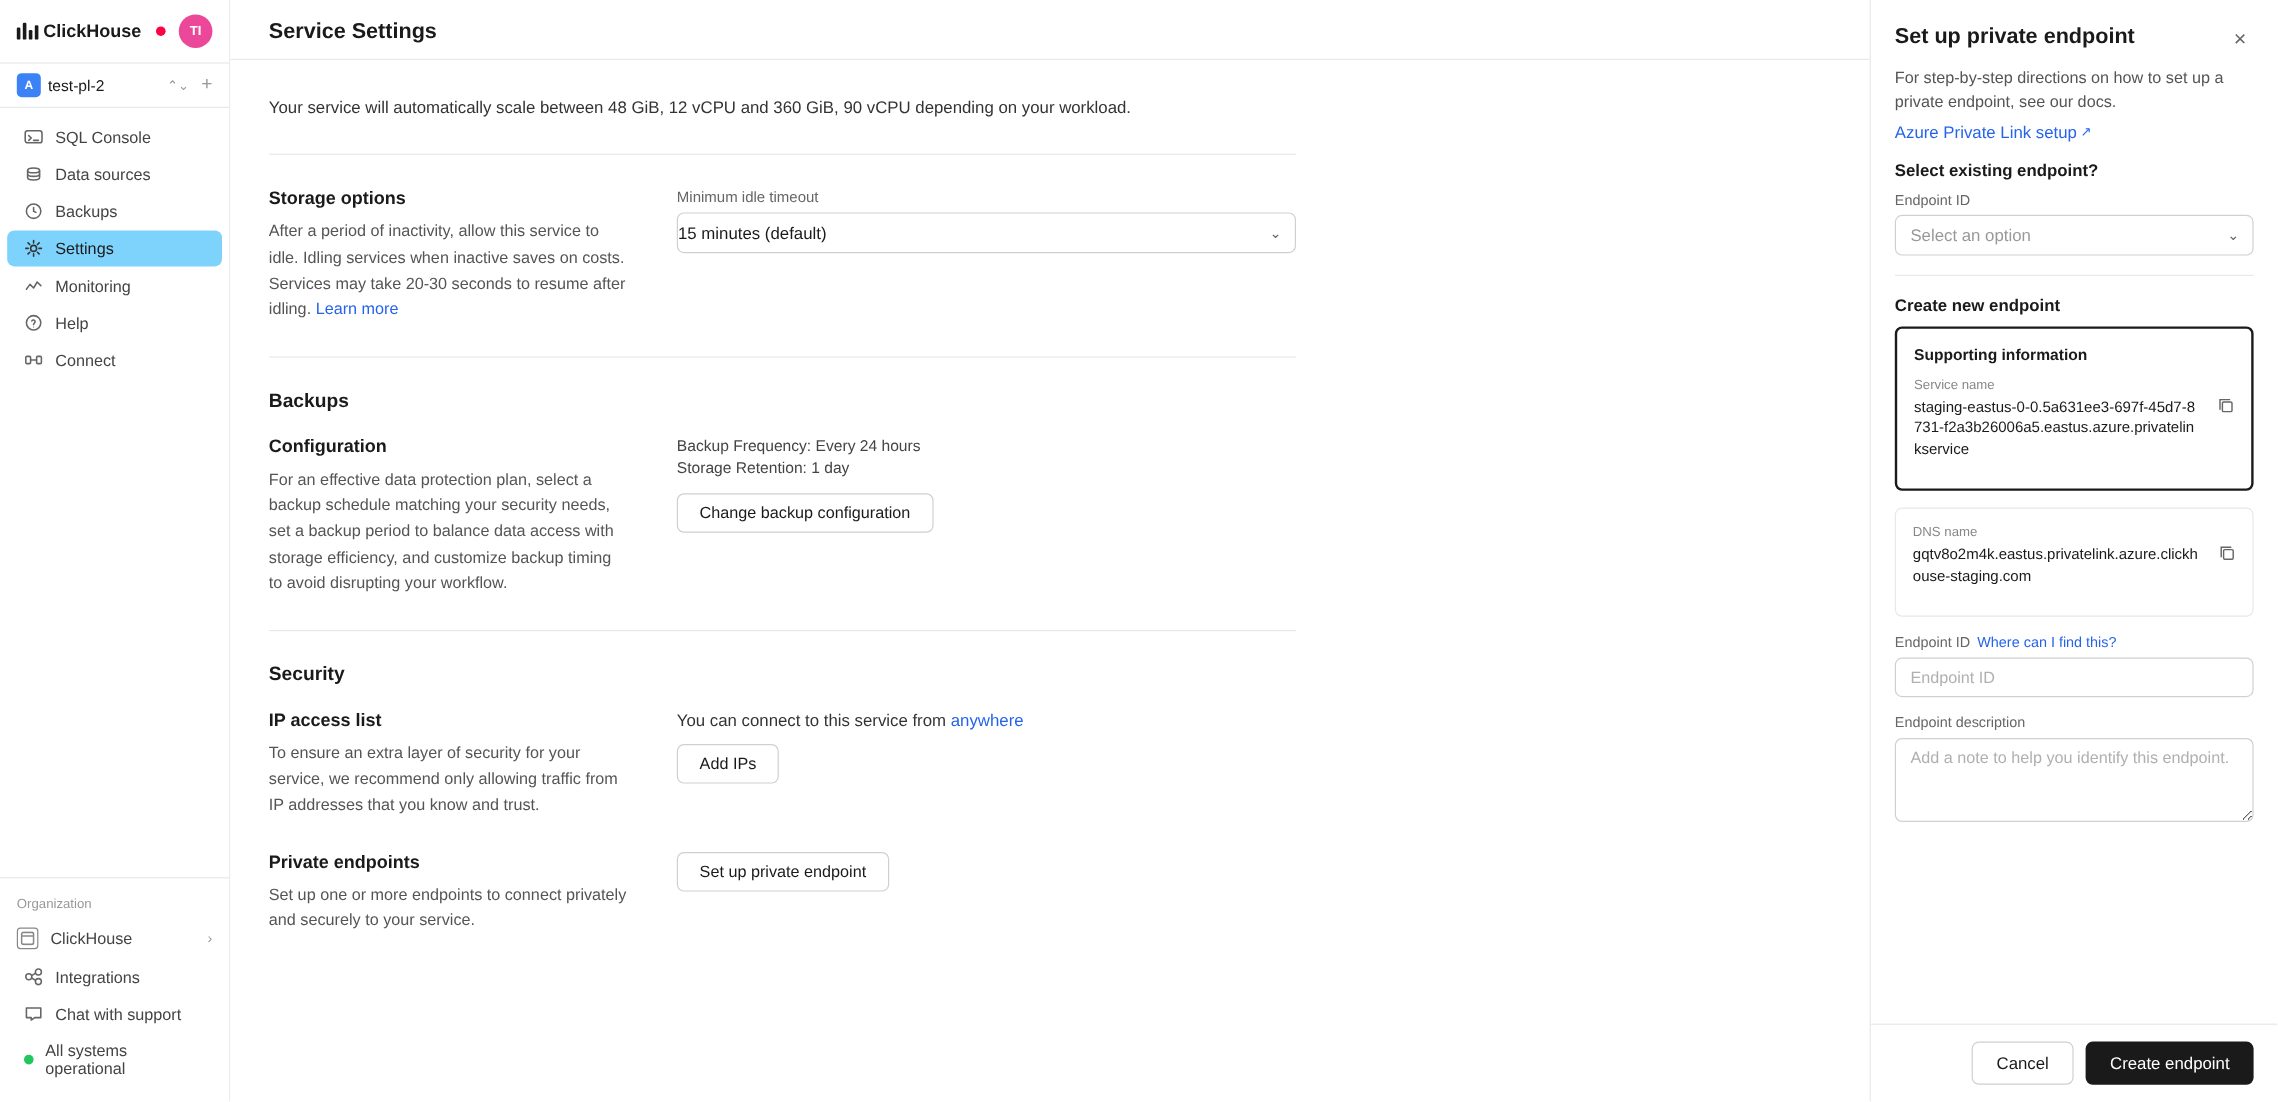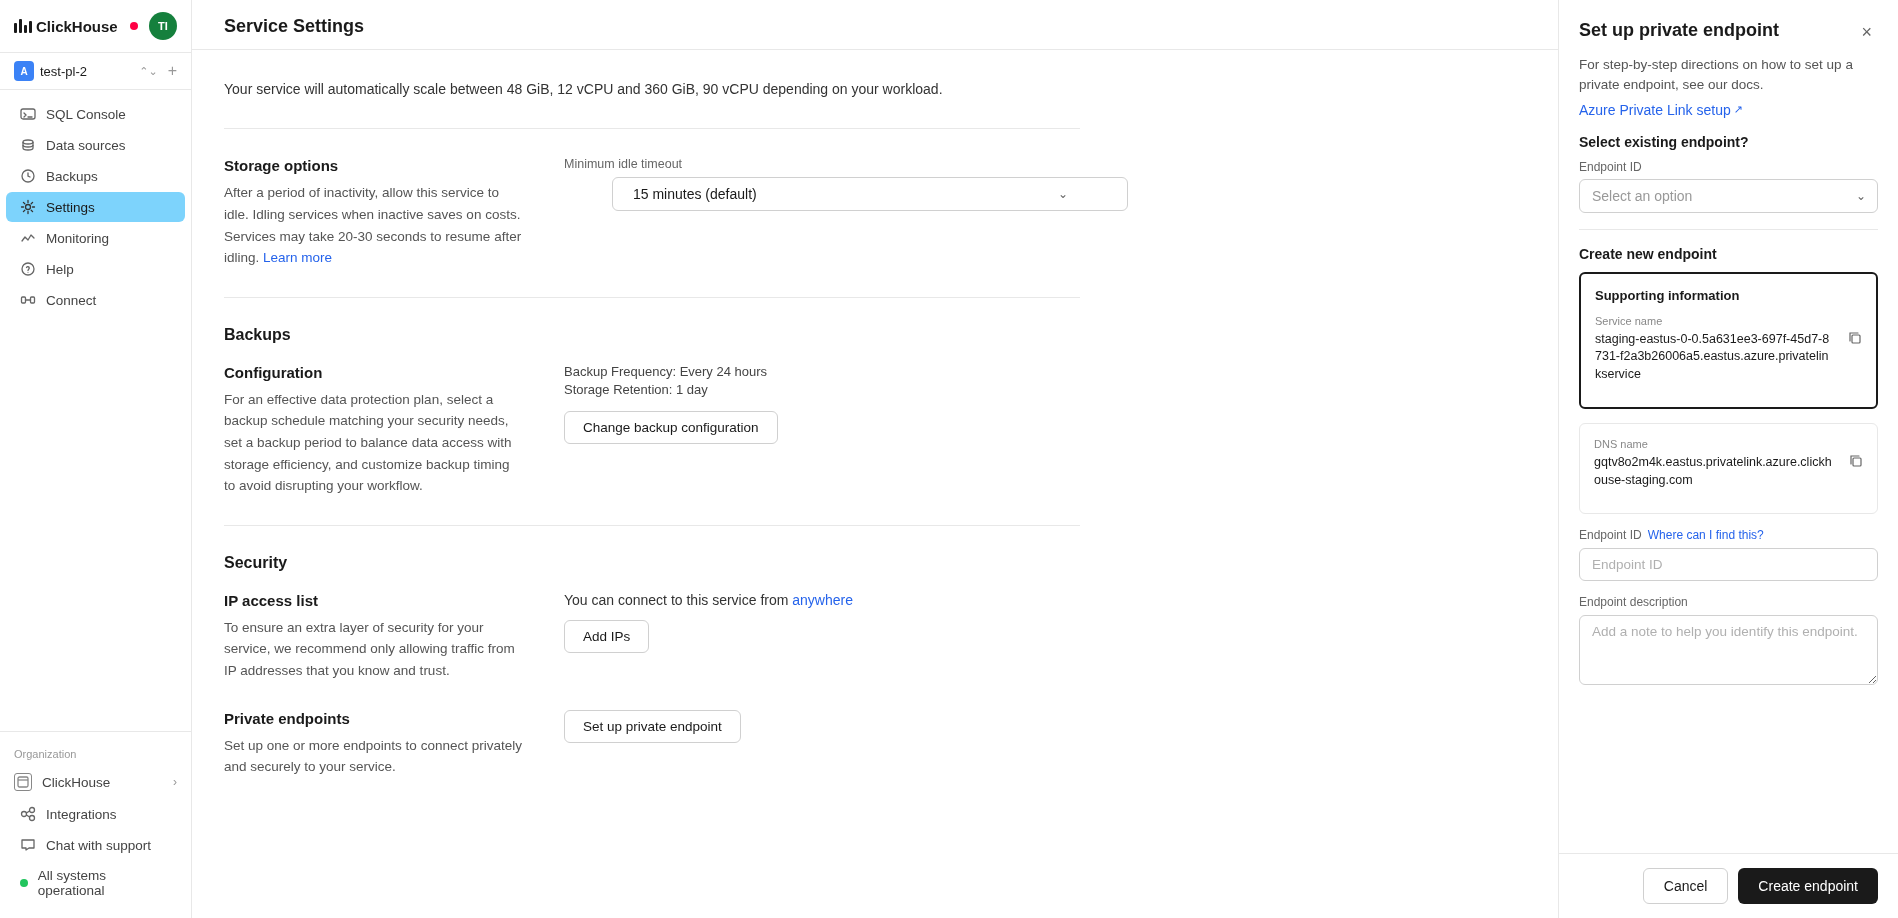--- a/index.html
+++ b/index.html
@@ -10,21 +10,21 @@
     .sidebar-header { padding: 12px 14px; display: flex; align-items: center; gap: 8px; border-bottom: 1px solid #e8e8e8; }
     .logo-icon { display: flex; align-items: center; gap: 4px; }
     .logo-bars { display: flex; gap: 2px; align-items: flex-end; }
     .logo-bars span { display: block; background: #1a1a1a; border-radius: 1px; }
     .logo-bars span:nth-child(1) { width: 3px; height: 10px; }
     .logo-bars span:nth-child(2) { width: 3px; height: 14px; }
     .logo-bars span:nth-child(3) { width: 3px; height: 8px; }
     .logo-bars span:nth-child(4) { width: 3px; height: 12px; }
     .logo-text { font-size: 15px; font-weight: 600; color: #1a1a1a; }
     .status-dot { width: 8px; height: 8px; background: #f04; border-radius: 50%; margin-left: 4px; }
-    .avatar { width: 28px; height: 28px; background: #15803d; border-radius: 50%; display: flex; align-items: center; justify-content: center; color: #fff; font-size: 11px; font-weight: 600; margin-left: auto; }
+    .avatar { width: 28px; height: 28px; background: #ec4899; border-radius: 50%; display: flex; align-items: center; justify-content: center; color: #fff; font-size: 11px; font-weight: 600; margin-left: auto; }
 
     .workspace-row { padding: 8px 14px; display: flex; align-items: center; gap: 6px; border-bottom: 1px solid #e8e8e8; }
     .workspace-icon { width: 20px; height: 20px; background: #3b82f6; border-radius: 4px; display: flex; align-items: center; justify-content: center; color: #fff; font-size: 10px; font-weight: 700; }
     .workspace-name { font-size: 13px; font-weight: 500; flex: 1; }
     .workspace-chevron { color: #999; font-size: 11px; }
     .workspace-add { color: #999; font-size: 16px; margin-left: 4px; cursor: pointer; }
 
     .nav-section { flex: 1; padding: 8px 0; }
     .nav-item { display: flex; align-items: center; gap: 10px; padding: 7px 14px; cursor: pointer; border-radius: 6px; margin: 1px 6px; font-size: 13.5px; color: #444; }
     .nav-item.active { background: #7dd3fc; color: #1a1a1a; font-weight: 500; }
@@ -49,21 +49,21 @@
     .contact-link { color: #2563eb; text-decoration: none; }
     .scale-text { font-size: 14px; color: #333; line-height: 1.6; }
 
     .two-col { display: grid; grid-template-columns: 300px 1fr; gap: 40px; }
     .col-left h3 { font-size: 15px; font-weight: 600; margin-bottom: 8px; }
     .col-left p { font-size: 13.5px; color: #555; line-height: 1.6; }
     .learn-more { color: #2563eb; text-decoration: none; }
 
     .col-right label { display: block; font-size: 12.5px; color: #666; margin-bottom: 6px; }
     .select-wrap { position: relative; }
-    .select-wrap select { width: 100%; padding: 8px 32px 8px 20px; border: 1px solid #d0d0d0; border-radius: 6px; font-size: 14px; appearance: none; background: #fff; cursor: pointer; color: #1a1a1a; margin-left: 48px; }
+    .select-wrap select { width: 100%; padding: 8px 32px 8px 0; border: 1px solid #d0d0d0; border-radius: 6px; font-size: 14px; appearance: none; background: #fff; cursor: pointer; color: #1a1a1a; }
     .select-wrap::after { content: '⌄'; position: absolute; right: 12px; top: 50%; transform: translateY(-50%); pointer-events: none; color: #666; font-size: 12px; }
 
     .backup-meta { font-size: 13px; color: #444; margin-bottom: 14px; }
     .backup-meta div { margin-bottom: 3px; }
     .btn { padding: 8px 18px; border: 1px solid #d0d0d0; border-radius: 6px; background: #fff; font-size: 13.5px; cursor: pointer; color: #1a1a1a; }
     .ip-connect-text { font-size: 14px; color: #333; margin-bottom: 12px; }
     .ip-connect-text a { color: #2563eb; text-decoration: none; }
 
     
     .panel { width: 340px; min-width: 340px; border-left: 1px solid #e8e8e8; background: #fff; display: flex; flex-direction: column; height: 100vh; overflow-y: auto; }

